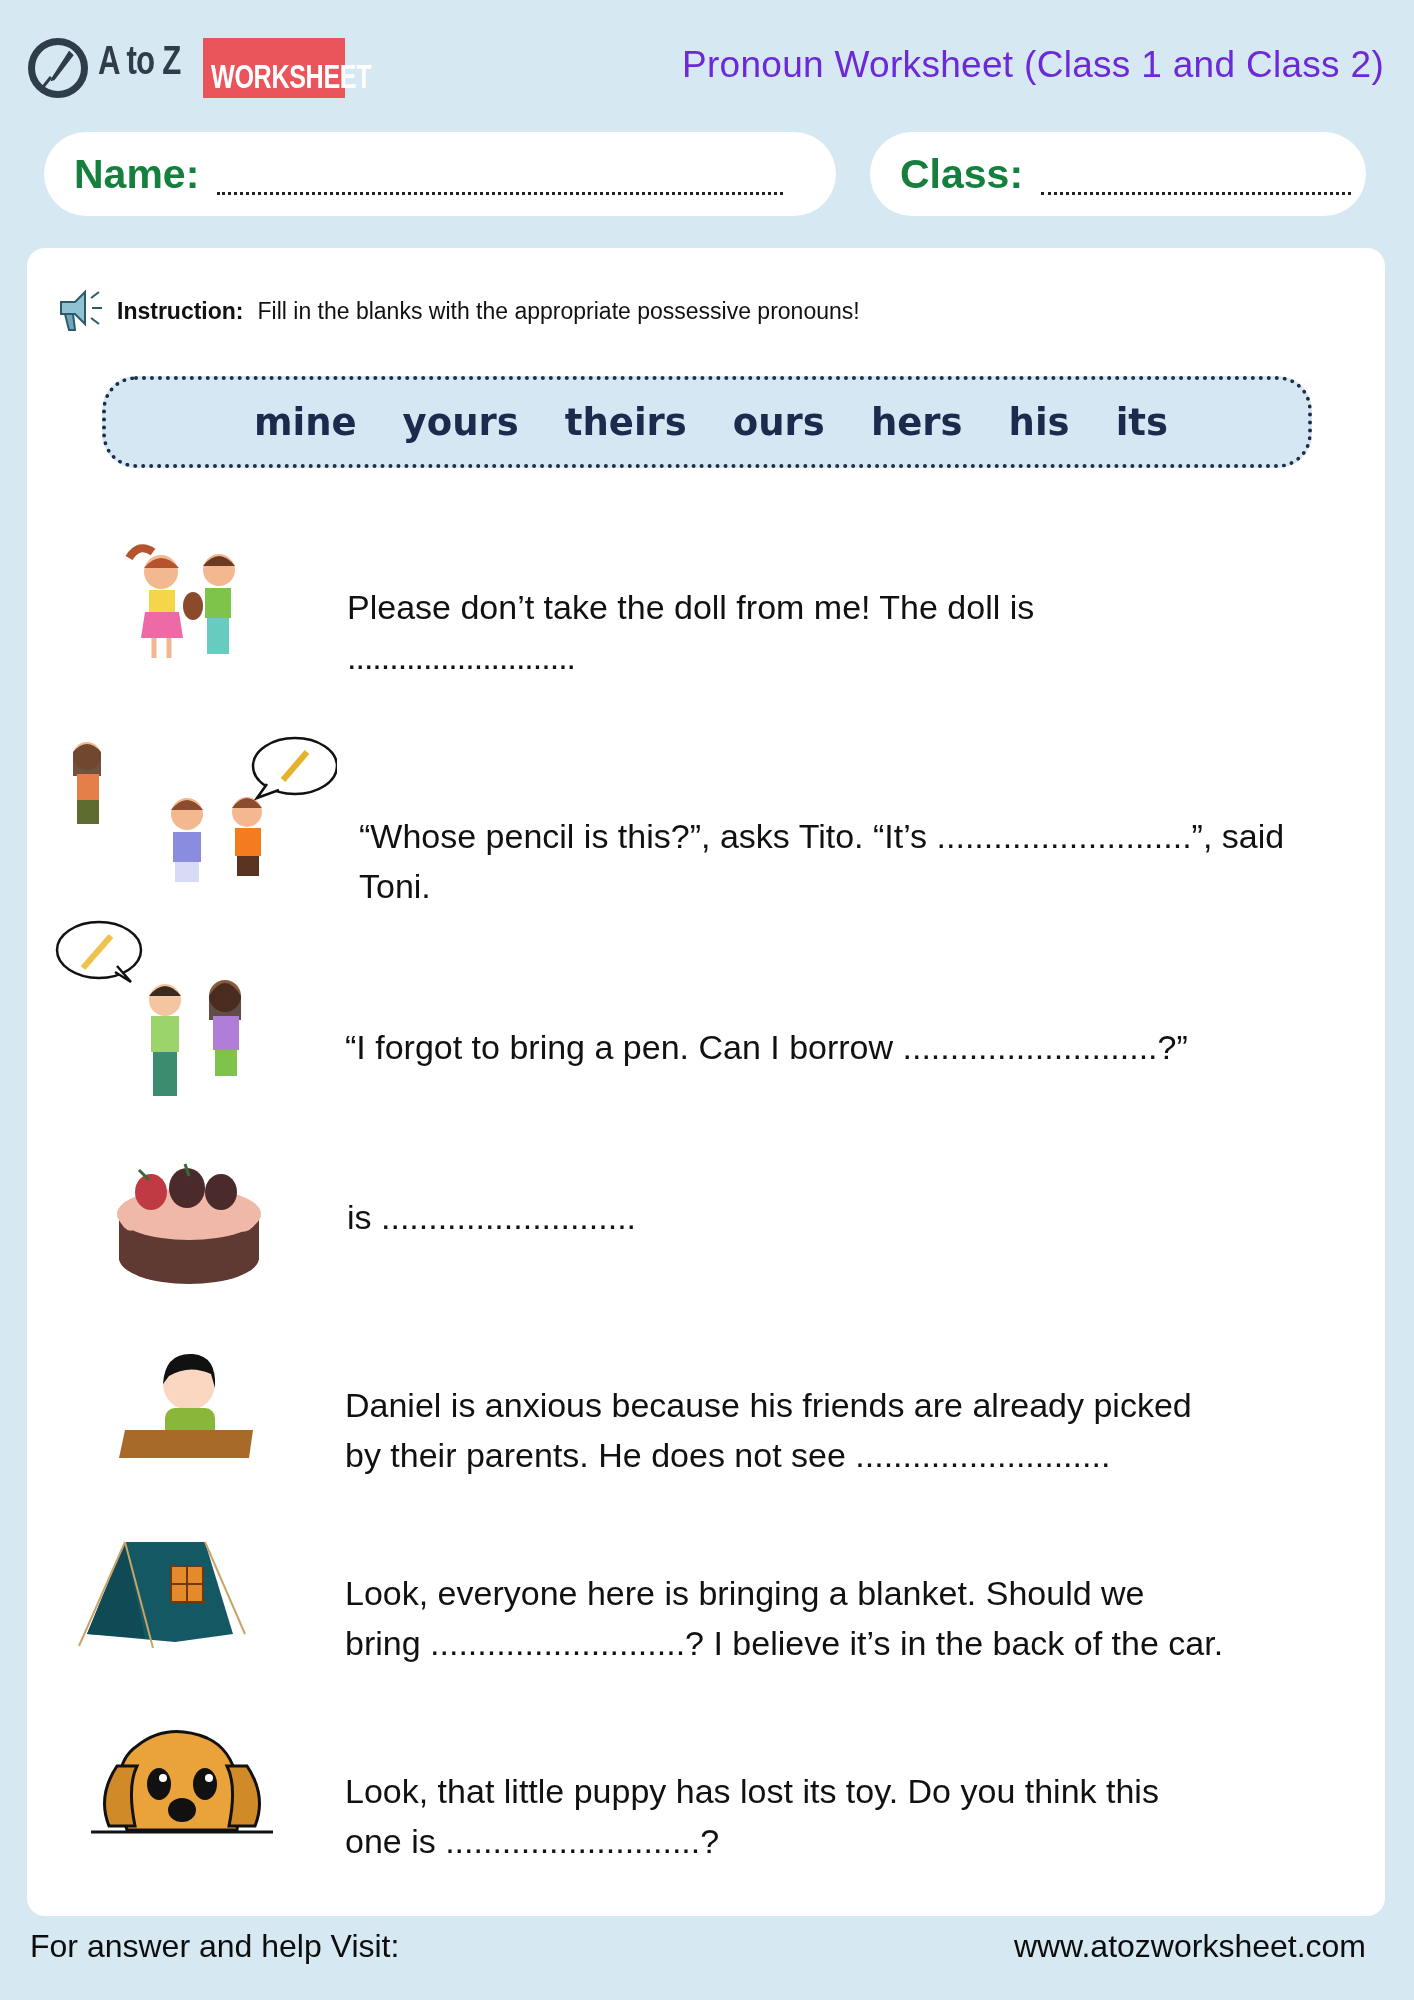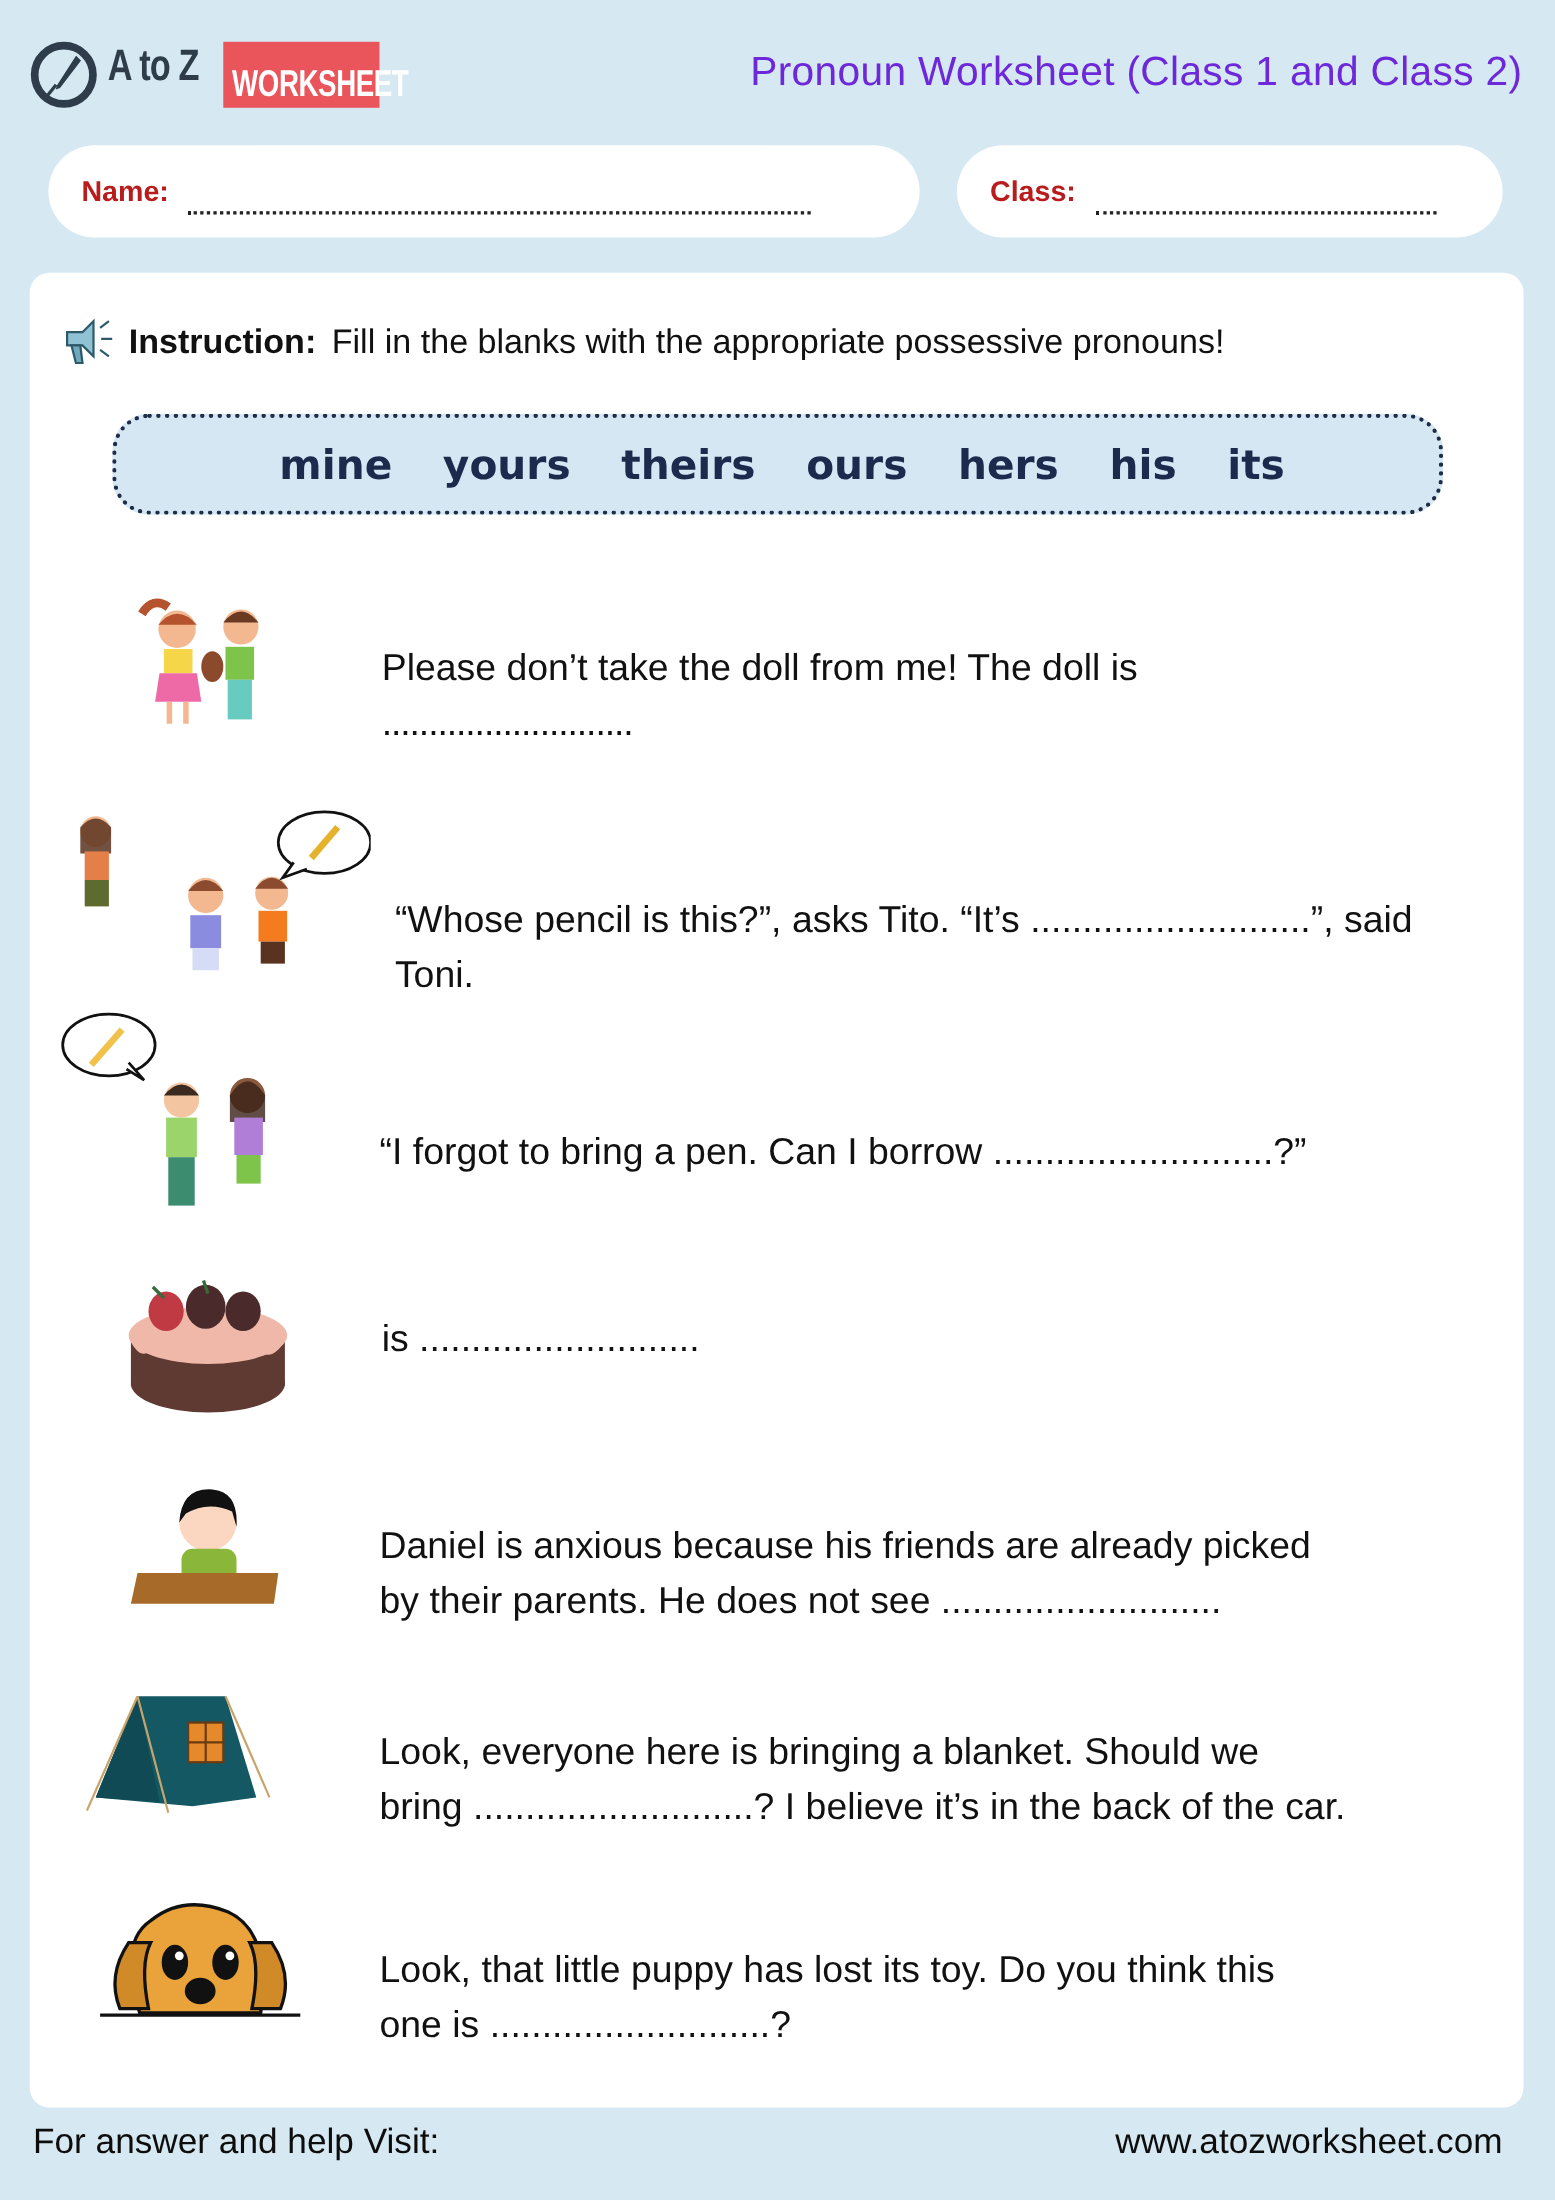--- a/index.html
+++ b/index.html
@@ -40,36 +40,36 @@
     letter-spacing: 0.3px;
   }
 
   
   .field-pill {
     position: absolute; top: 132px; height: 84px; background: #fff;
     border-radius: 42px; display: flex; align-items: center; padding-left: 30px;
   }
   .field-name { left: 44px; width: 792px; }
   .field-class { left: 870px; width: 496px; }
-  .field-label { font-weight: 700; font-size: 26px; color: #b91c1c; margin-right: 18px; }
+  .field-label { font-weight: 700; font-size: 41px; color: #15803d; margin-right: 18px; }
   .field-dots {
     flex: 0 0 auto; height: 20px; margin-top: 22px;
     border-bottom: 3px dotted #222;
   }
   .field-name .field-dots { width: 566px; }
   .field-class .field-dots { width: 310px; }
 
   
   .card {
     position: absolute; left: 27px; top: 248px; width: 1358px; height: 1668px;
     background: #fff; border-radius: 18px;
   }
   .instruction {
     position: absolute; left: 28px; top: 40px; display: flex; align-items: center;
-    font-size: 31px;
+    font-size: 23px;
   }
   .megaphone { width: 52px; height: 46px; margin-right: 10px; }
   .instr-label { font-weight: 700; margin-right: 14px; }
 
   .wordbank {
     position: absolute; left: 75px; top: 128px; width: 1210px; height: 92px;
     background: #d6e7f4; border: 4px dotted #1f2e48; border-radius: 34px;
     display: flex; align-items: center; justify-content: center; gap: 0;
     padding-left: 8px;
   }

